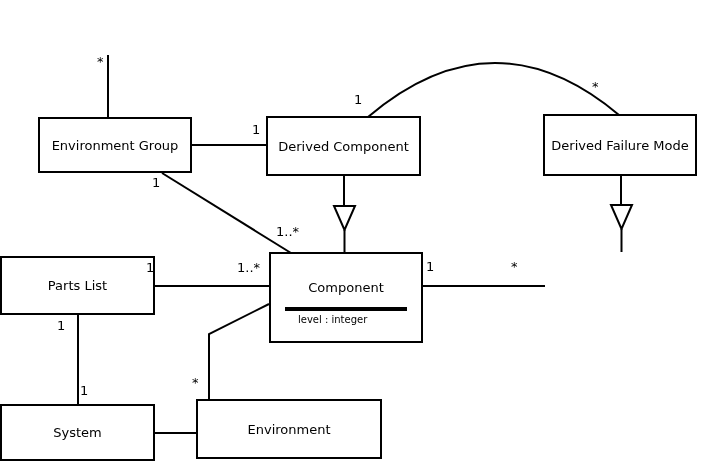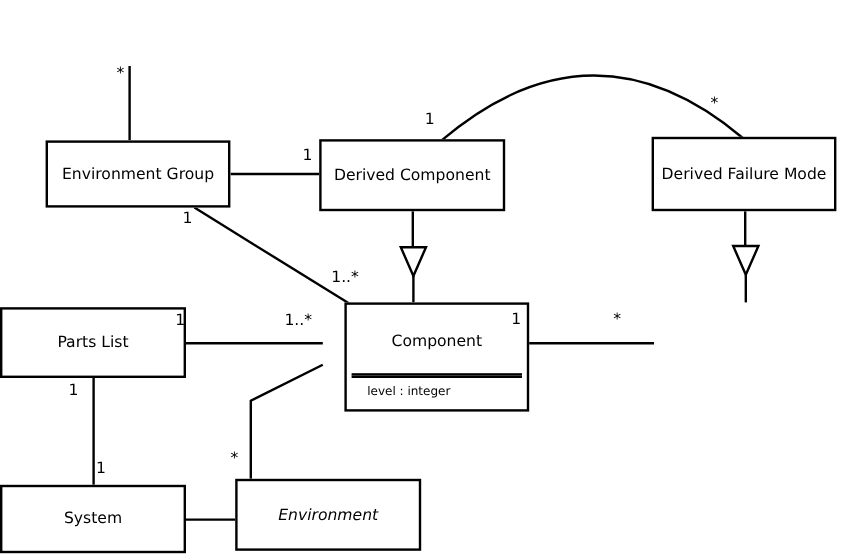--- a/index.html
+++ b/index.html
@@ -22,22 +22,21 @@
     justify-content: center;
     font-size: 13px;
     color: #000000;
     white-space: nowrap;
     z-index: 2;
   }
   .uml-class.compartments {
     flex-direction: column;
     align-items: stretch;
     justify-content: flex-start;
-    padding: 4px;
-    margin-left: 18px;
+    padding: 14px;
   }
   .name-compartment {
     height: 61px;
     display: flex;
     align-items: center;
     justify-content: center;
     border-bottom: 2px solid #000000;
   }
   .attr-compartment {
     height: 26px;
@@ -56,21 +55,21 @@
   }
   
   #box-operational-states { left: 39px;  top: 2px;   width: 156px; height: 53px; }
   #box-functional-group   { left: 38px;  top: 117px; width: 154px; height: 56px; }
   #box-derived-component  { left: 266px; top: 116px; width: 155px; height: 60px; }
   #box-derived-failure-mode { left: 543px; top: 114px; width: 154px; height: 62px; }
   #box-component          { left: 269px; top: 252px; width: 154px; height: 91px; }
   #box-parts-list         { left: 0px;   top: 256px; width: 155px; height: 59px; }
   #box-failure-mode       { left: 545px; top: 252px; width: 153px; height: 60px; }
   #box-system             { left: 0px;   top: 404px; width: 155px; height: 57px; }
-  #box-environment        { left: 196px; top: 399px; width: 155px; height: 60px; font-style: italic; }
+  #box-environment        { left: 196px; top: 399px; width: 186px; height: 60px; }
   
   #m-op   { left: 97px;  top: 55px;  }
   #m-fgdc { left: 252px; top: 123px; }
   #m-arc1 { left: 354px; top: 93px;  }
   #m-arc2 { left: 592px; top: 80px;  }
   #m-fgc1 { left: 152px; top: 176px; }
   #m-fgc2 { left: 276px; top: 225px; }
   #m-plc1 { left: 146px; top: 261px; }
   #m-plc2 { left: 237px; top: 261px; }
   #m-cfm1 { left: 426px; top: 260px; }

